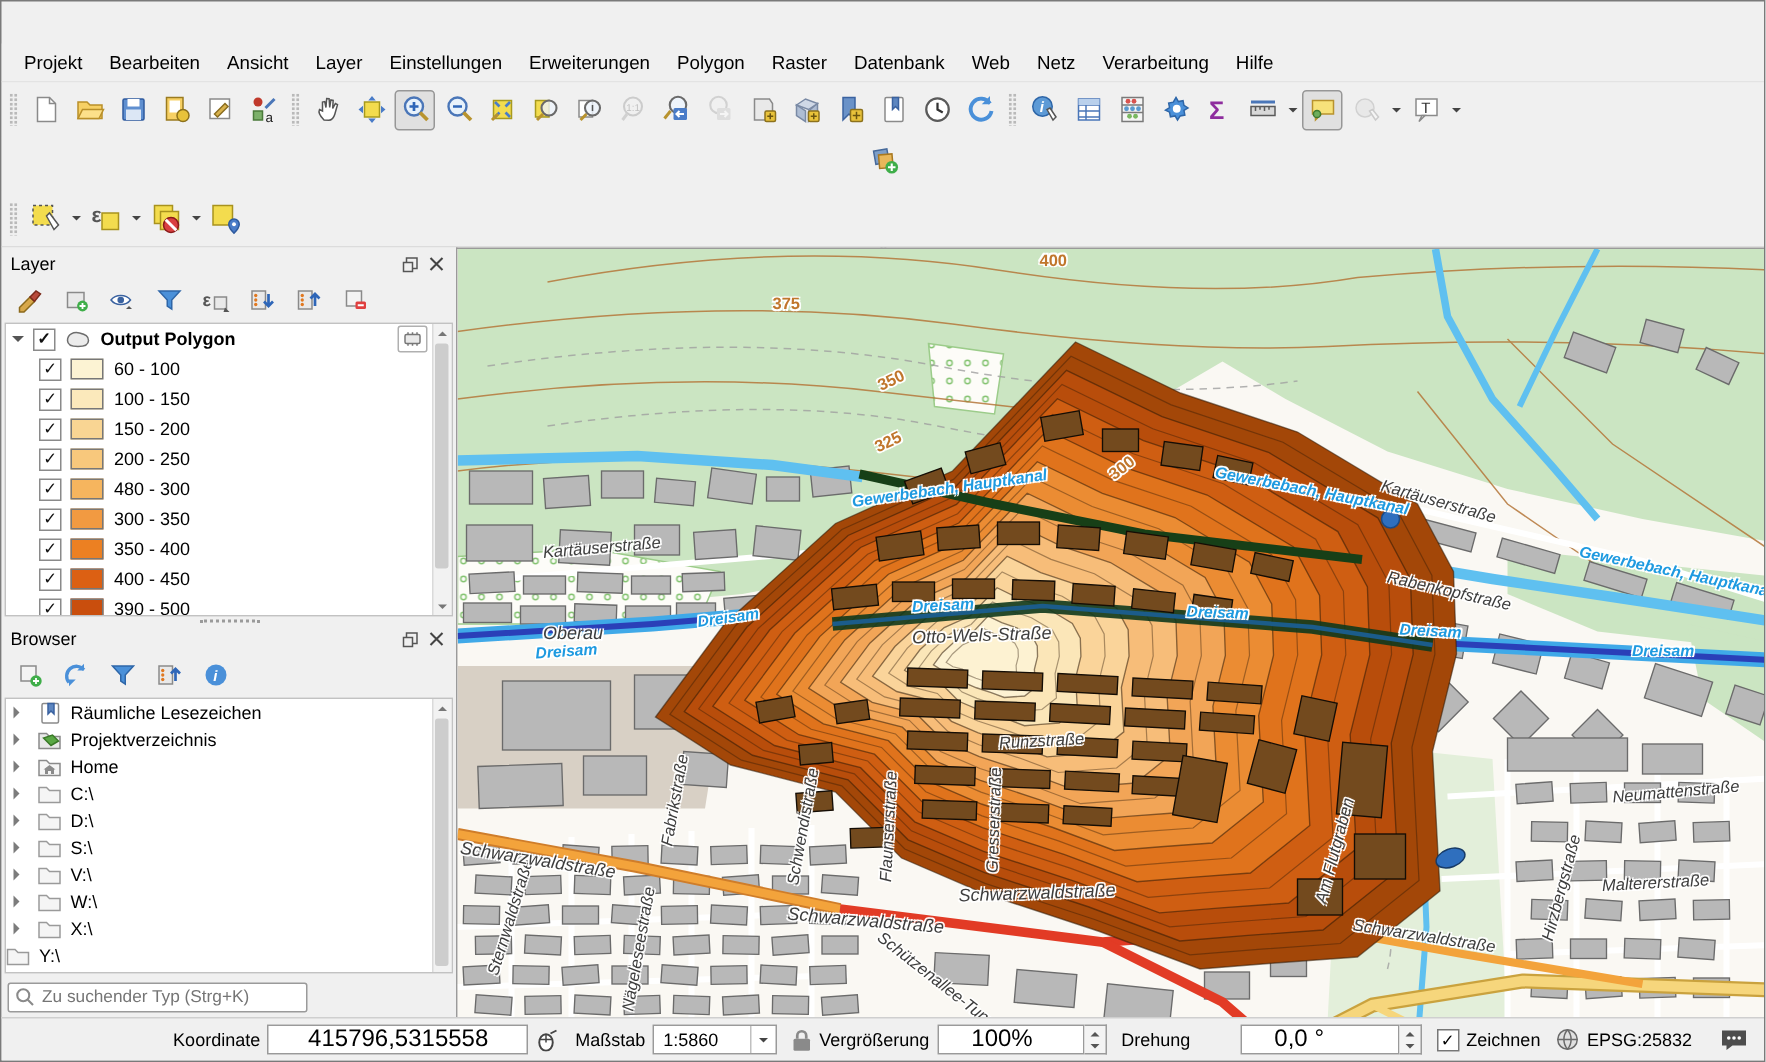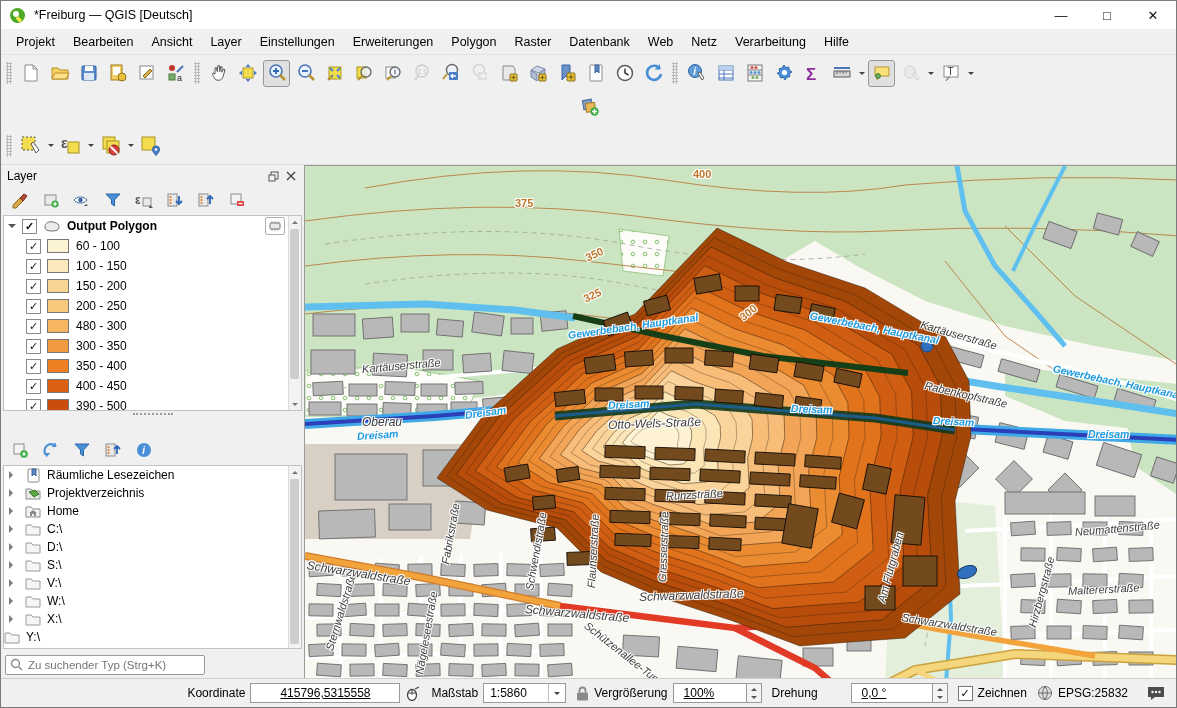--- a/index.html
+++ b/index.html
@@ -62,50 +62,37 @@
   #map svg{position:absolute;left:0;top:0;}
   .mlabel{position:absolute;white-space:nowrap;pointer-events:none;transform-origin:0 50%;
     text-shadow:1px 1px 0 #fff,-1px -1px 0 #fff,1px -1px 0 #fff,-1px 1px 0 #fff,0 0 2px #fff;}
   .mlabel.street{font-size:11px;font-style:italic;color:#3d3d3d;}
   .mlabel.street-big{font-size:12px;font-style:italic;color:#3d3d3d;}
   .mlabel.water{font-size:10.5px;font-weight:bold;font-style:italic;color:#1e9ae0;}
   .mlabel.contour{font-size:11px;color:#c0762c;font-weight:bold;}
   
   #statusbar{position:absolute;left:0;bottom:0;width:100%;height:28px;background:#f0f0f0;border-top:1px solid #cfcfcf;display:flex;align-items:center;font-size:12px;color:#000;}
   #statusbar .sseg{display:flex;align-items:center;gap:5px;margin-right:10px;}
-  .sinput{background:#fff;border:1px solid #9a9a9a;height:18px;display:flex;align-items:center;padding:0 10px;font-size:12px;text-decoration:underline;}
+  .sinput{background:#fff;border:1px solid #9a9a9a;height:18px;display:flex;align-items:center;padding:0 22px;font-size:16px;}
   .scombo{background:#fff;border:1px solid #9a9a9a;height:18px;display:flex;align-items:center;font-size:12px;}
   .scombo .val{padding:0 6px;min-width:52px;}
   .scombo .arrowbox{width:16px;height:100%;border-left:1px solid #c0c0c0;display:flex;align-items:center;justify-content:center;}
   .scombo .arrowbox::after{content:"";border:3.5px solid transparent;border-top-color:#444;margin-top:3px;}
   .spin{display:flex;flex-direction:column;width:14px;height:18px;border:1px solid #9a9a9a;border-left:none;background:#f4f4f4;}
   .spin i{flex:1;display:flex;align-items:center;justify-content:center;}
   .spin i::after{content:"";border:3px solid transparent;}
   .spin .u::after{border-bottom-color:#555;margin-top:-2px;}
   .spin .d::after{border-top-color:#555;margin-bottom:-2px;}
   .scheck{width:13px;height:13px;border:1px solid #777;background:#fff;display:flex;align-items:center;justify-content:center;font-size:11px;}
 </style>
 </head>
 <body>
 
 <div id="win">
 
-  <div id="titlebar">
-    <svg width="17" height="17" style="margin-left:8px">
-        <circle cx="8.5" cy="8.5" r="7.5" fill="#4ca925"></circle>
-        <circle cx="7" cy="7" r="3" fill="#fff"></circle>
-        <rect x="9" y="9" width="6" height="3.4" fill="#f0e64a" transform="rotate(45 9 9)"></rect>
-      </svg>
-    <span class="apptitle">*Freiburg — QGIS [Deutsch]</span>
-    <div id="winbtns">
-      <div class="winbtn">—</div>
-      <div class="winbtn">□</div>
-      <div class="winbtn">✕</div>
-    </div>
-  </div>
 
   <div id="menubar">
 
   <span class="menu-item">Projekt</span>
       <span class="menu-item">Bearbeiten</span>
       <span class="menu-item">Ansicht</span>
       <span class="menu-item">Layer</span>
       <span class="menu-item">Einstellungen</span>
       <span class="menu-item">Erweiterungen</span>
       <span class="menu-item">Polygon</span>
@@ -754,20 +741,36 @@
         </div>
       <div class="vscroll">
         <div class="varrow up"></div>
           <div class="varrow down"></div>
         <div class="vthumb" style="top:13px;height:150px;"></div>
       </div>
     </div>
     <div id="splitter">
         <i></i>
       </div>
+    <div class="panel-title" style="position:absolute;top:250px;left:0;right:0;">
+      <span>Browser</span>
+      <span class="ptbtns">
+        <span class="ptbtn">
+            <svg width="11" height="11">
+              <rect x="3" y="1" width="7" height="7" fill="none" stroke="#555"></rect>
+              <rect x="1" y="4" width="6" height="6" fill="#f0f0f0" stroke="#555"></rect>
+            </svg>
+          </span>
+        <span class="ptbtn">
+            <svg width="10" height="10">
+              <path d="M1 1l8 8M9 1l-8 8" stroke="#444" stroke-width="1.4"></path>
+            </svg>
+          </span>
+      </span>
+    </div>
     <div class="ptool" style="position:absolute;top:272px;left:0;right:0;">
       <span class="tb">
           <svg width="18" height="18">
             <rect x="3" y="3" width="10" height="10" fill="#f4f4f4" stroke="#8a8a8a"></rect>
             <circle cx="13" cy="13" r="3.8" fill="#3fae49"></circle>
             <path d="M13 11v4m-2-2h4" stroke="#fff" stroke-width="1.2"></path>
           </svg>
         </span>
       <span class="tb">
           <svg width="18" height="18">

